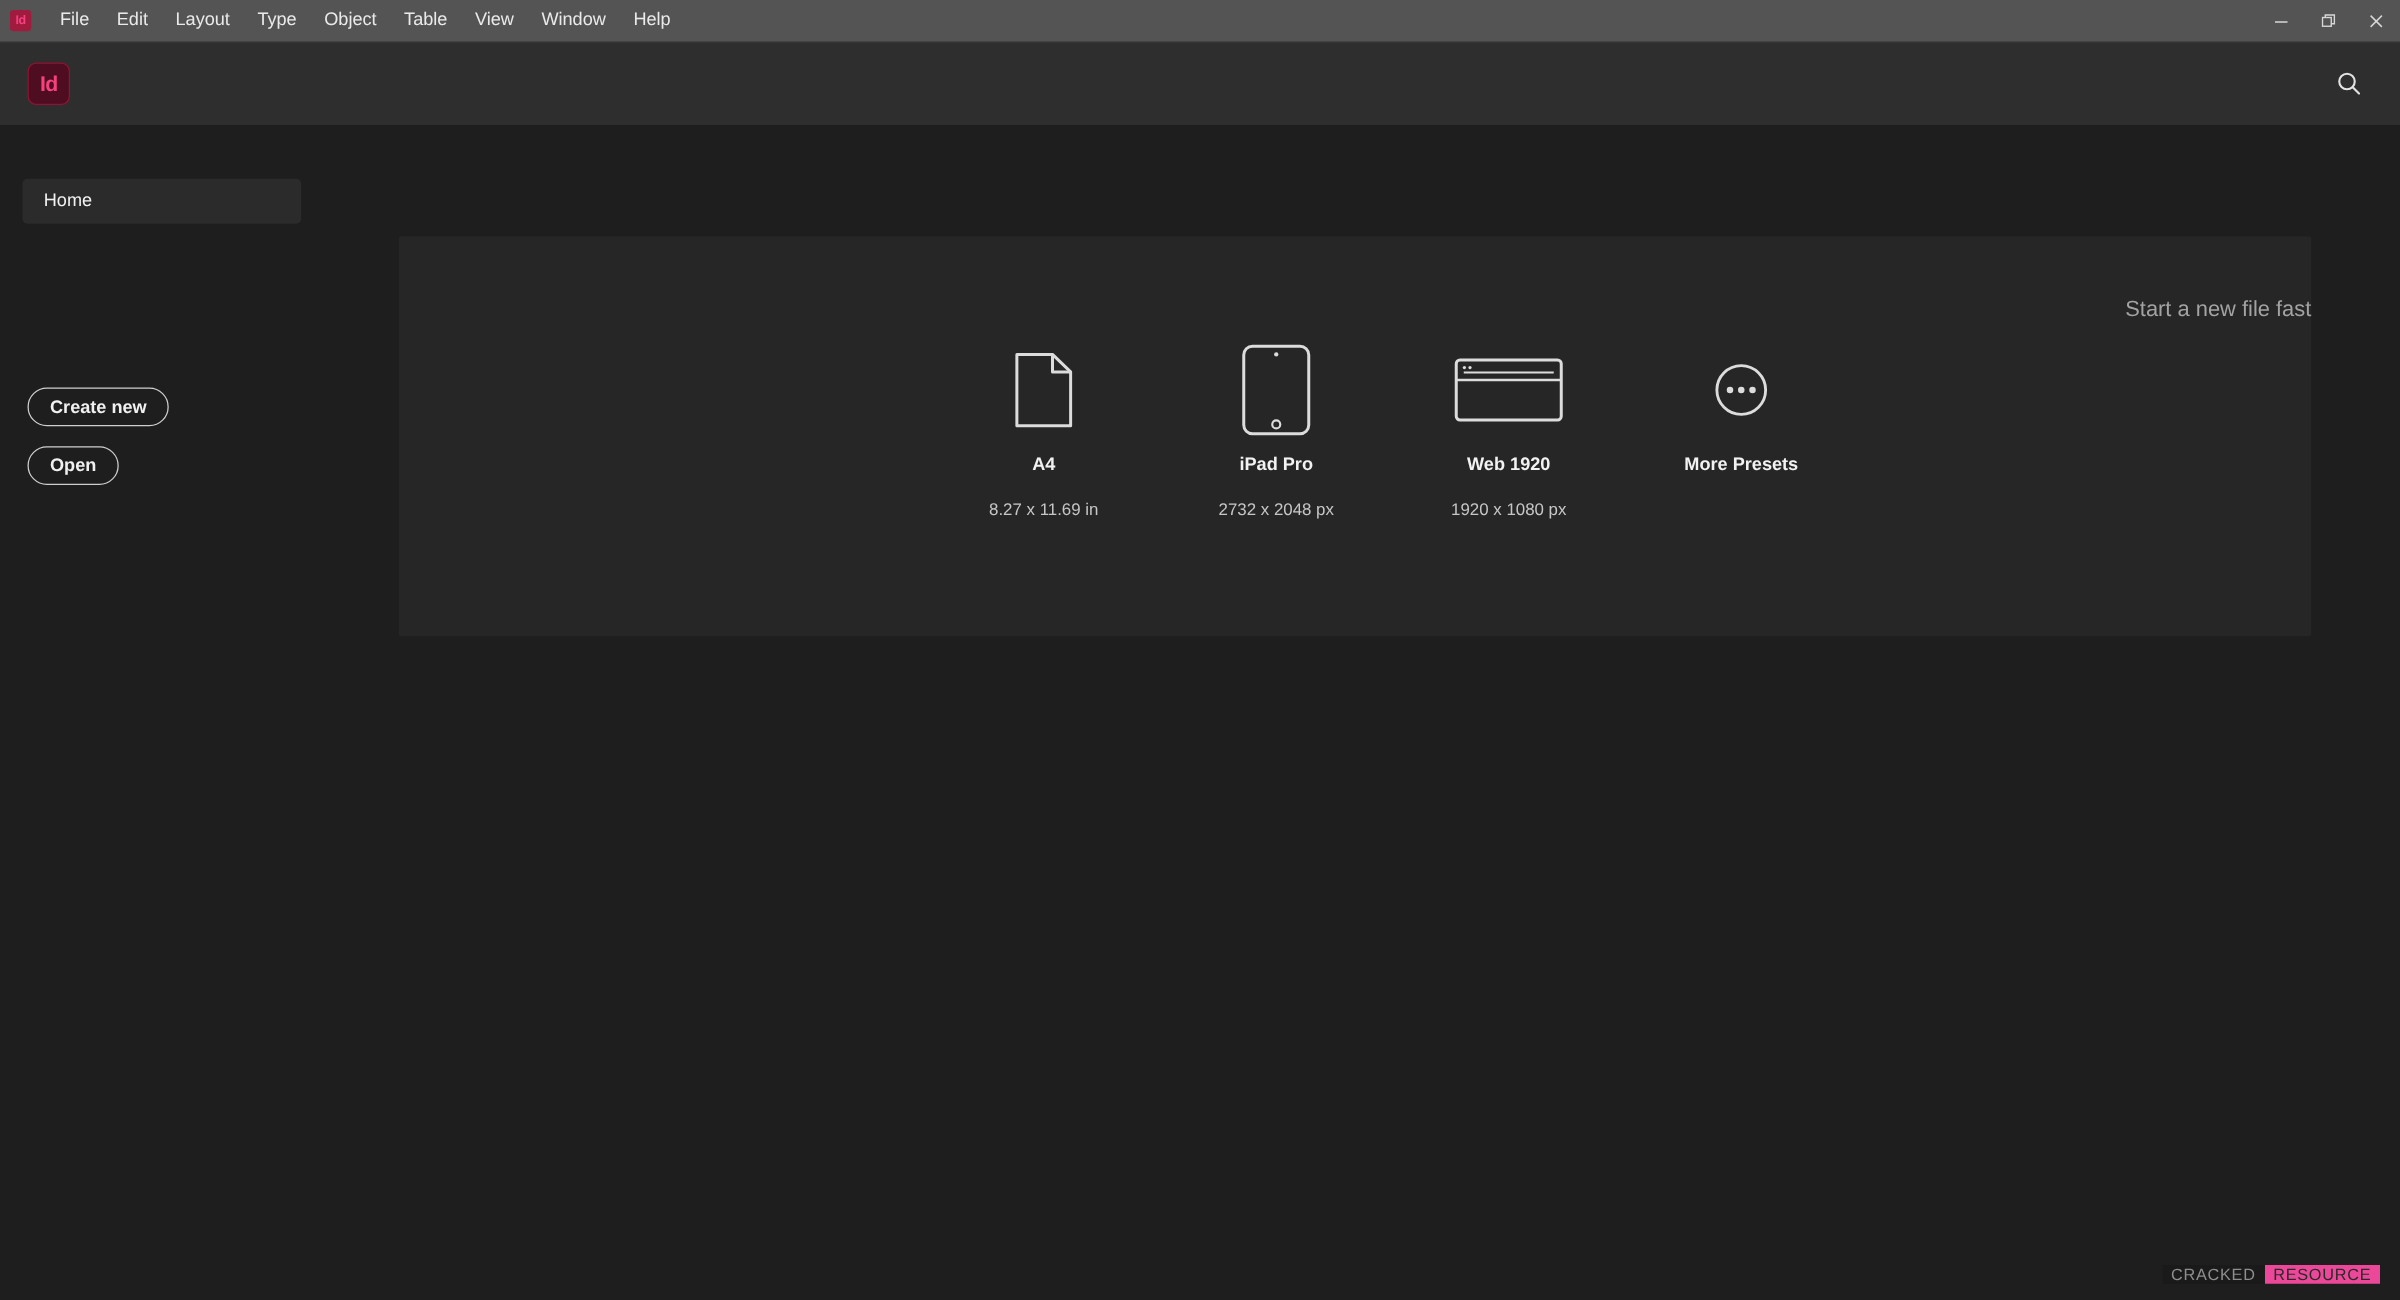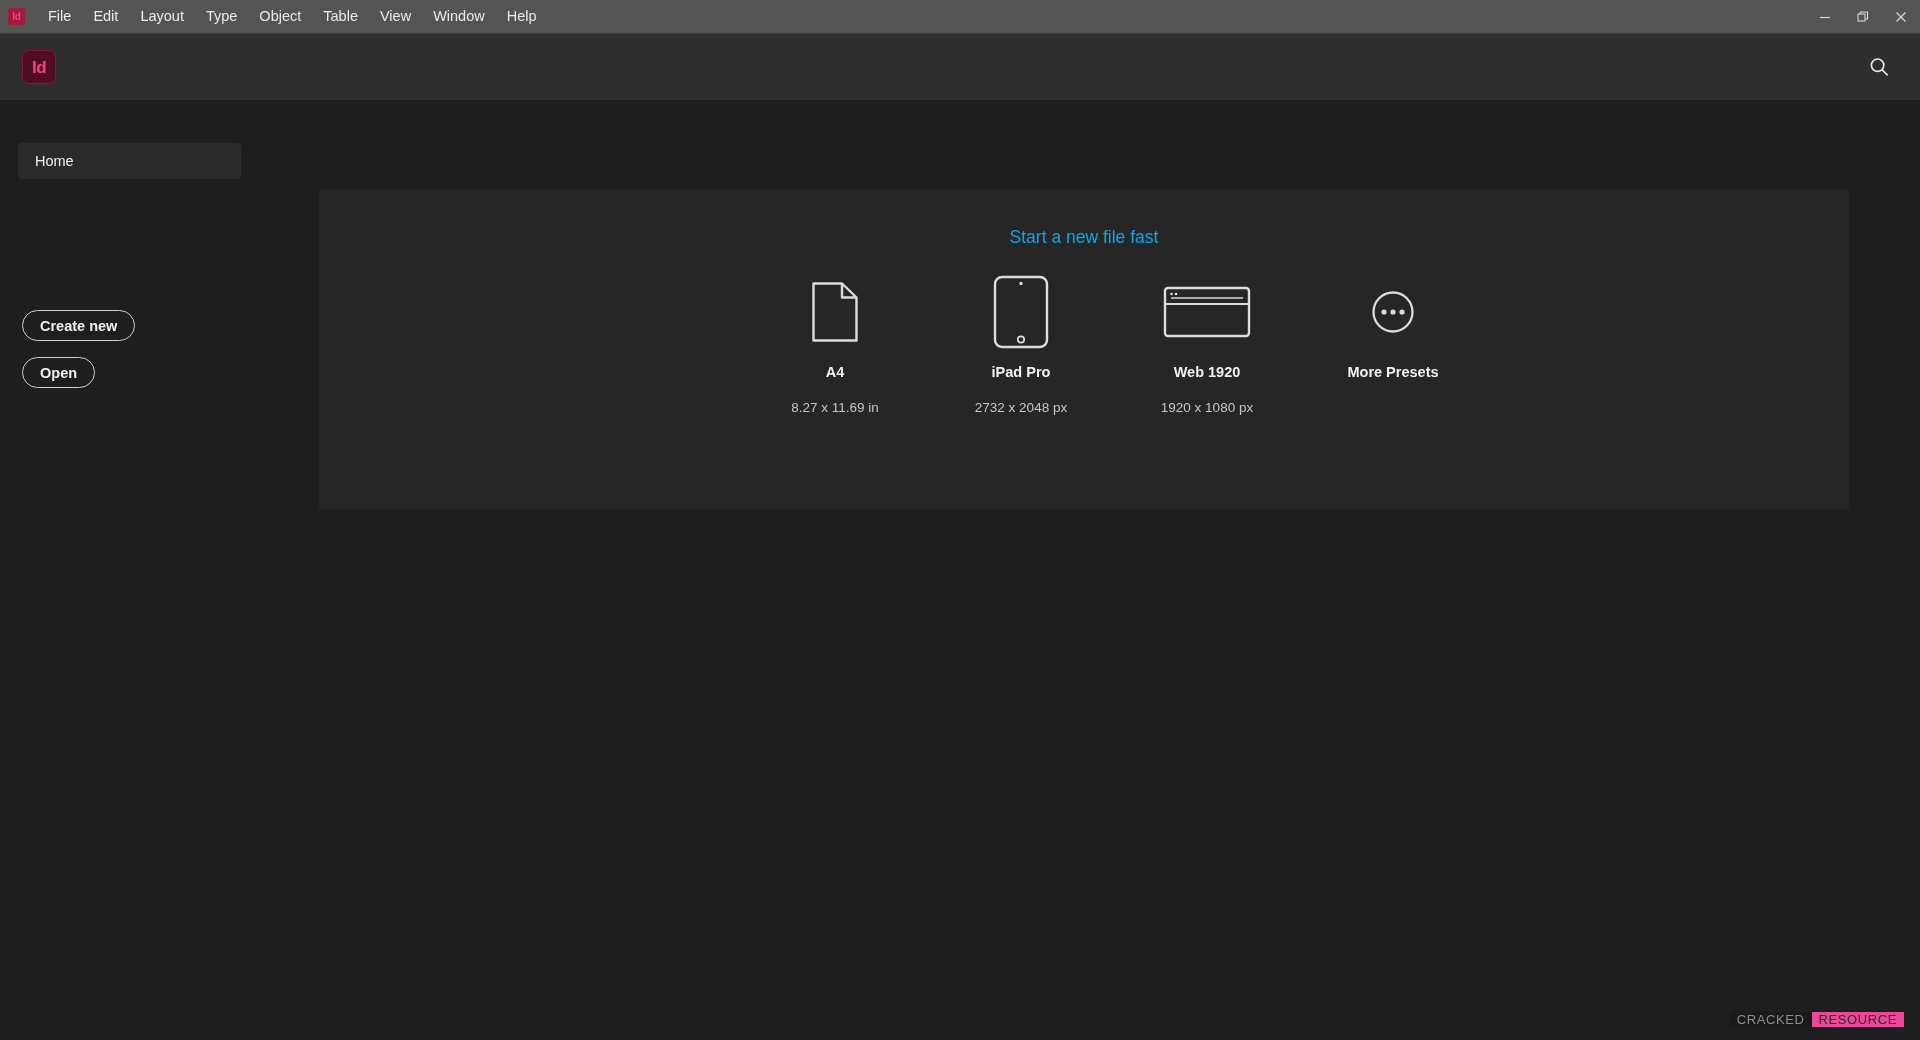--- a/index.html
+++ b/index.html
@@ -134,24 +134,24 @@
   
   #content-panel {
     position: absolute;
     left: 319px; top: 189px;
     width: 1530px; height: 320px;
     background: #262626;
     border-radius: 2px;
   }
   #panel-title {
     position: absolute;
-    top: 38px; left: 0;
+    top: 48px; left: 0;
     width: 100%;
-    text-align: center;
-    color: #0ea5e9;
+    text-align: right;
+    color: #a3a3a3;
     font-size: 17.5px;
   }
   #preset-row {
     position: absolute;
     top: 85px; left: 0;
     width: 100%;
     display: flex;
     justify-content: center;
     gap: 58px;
     padding-left: 60px;

